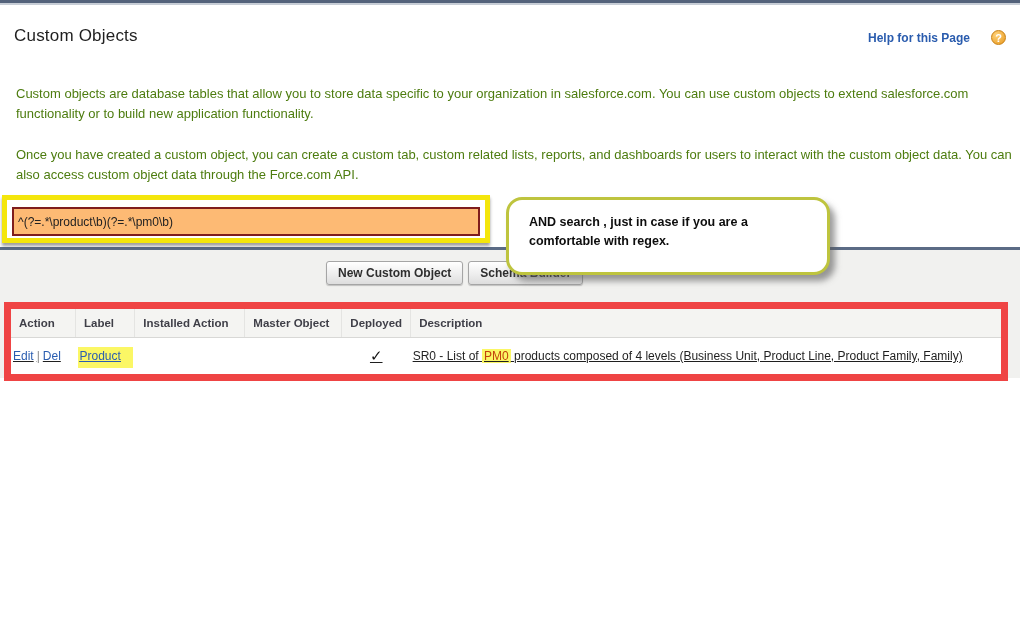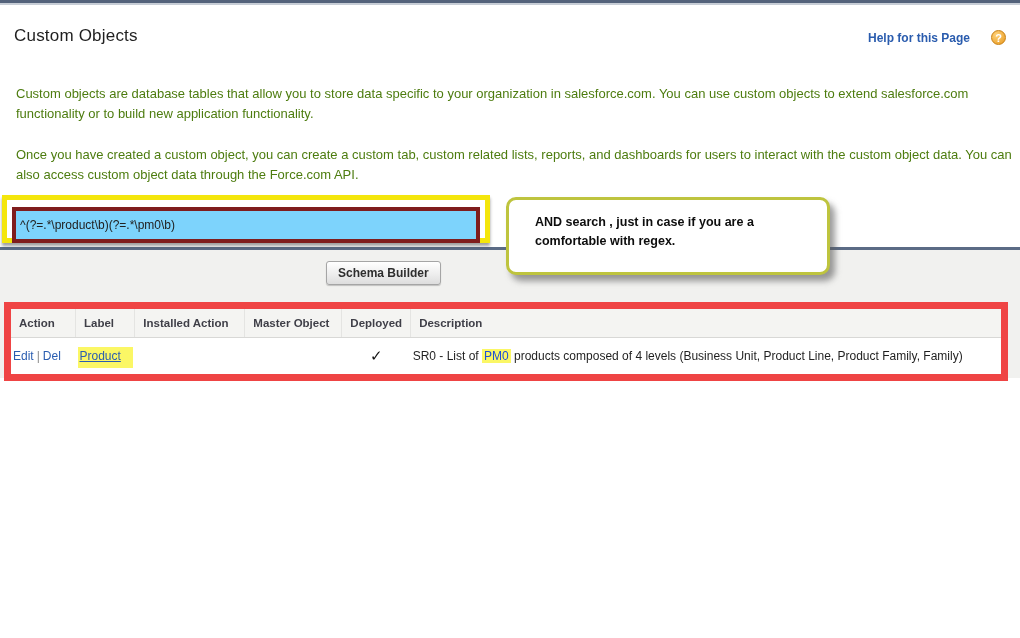--- a/index.html
+++ b/index.html
@@ -41,30 +41,30 @@
   }
   .para-1 { top: 84px; }
   .para-2 { top: 145px; }
 
   .search-highlight-box {
     position: absolute; top: 195px; left: 2px; width: 488px; height: 48px;
     border: 5px solid #f4e60c; background: #ffffff; z-index: 3;
     box-shadow: 0 3px 3px rgba(40,40,40,0.45);
   }
   .search-input {
-    position: absolute; top: 7px; left: 5px; width: 468px; height: 36px;
-    border: 4px solid #7f1d1d; font-size: 12px; padding: 0 4px; color: #222;
-    font-family: "Liberation Sans", sans-serif; outline: none; background:#7dd3fc;
+    position: absolute; top: 7px; left: 5px; width: 468px; height: 29px;
+    border: 2px solid #7f1d1d; font-size: 12px; padding: 0 4px; color: #222;
+    font-family: "Liberation Sans", sans-serif; outline: none; background:#fdba74;
   }
 
   .annotation-callout {
     position: absolute; top: 197px; left: 506px; width: 324px; min-height: 78px;
-    background: #ffffff; border: 3px solid #bec43e; border-radius: 10px;
+    background: #ffffff; border: 3px solid #bec43e; border-radius: 16px;
     box-shadow: 5px 6px 6px rgba(90,90,90,0.6);
-    z-index: 5; padding: 13px 14px 10px 26px;
+    z-index: 5; padding: 13px 14px 10px 20px;
     font-size: 12.5px; font-weight: bold; color: #0d0d0d; line-height: 1.55;
   }
 
   .section-rule {
     position: absolute; top: 247px; left: 0; width: 1020px; height: 3px;
     background: #5b6b85; z-index: 1;
   }
   .grey-band {
     position: absolute; top: 250px; left: 0; width: 1020px; height: 128px;
     background: #f1f1ef; z-index: 0;
@@ -93,30 +93,31 @@
     background: #f4f4f2;
     font-size: 11.5px; font-weight: bold; color: #3f3f48;
     text-align: left; padding: 8px 8px;
     border: 1px solid #e4e4e2; border-bottom: 1px solid #d8d8d6;
     white-space: nowrap;
   }
   .objects-table td {
     padding: 9px 2px; font-size: 12px; color: #1f1f1f;
     border-bottom: 1px solid #e4e4e2; vertical-align: middle;
     background: #ffffff;
+    text-decoration: underline;
   }
   .link { color: #2a5db0; text-decoration: none; cursor: pointer; }
   .action-sep { color: #8a8a8a; padding: 0 3px; }
   .product-link {
     color: #2a5db0; text-decoration: underline; cursor: pointer;
     background: #fbf765; padding: 2px 12px 5px 2px;
   }
   .deployed-cell { text-align: center; }
   .check-glyph { font-size: 15px; color: #111; }
-  .desc-hl { background: #fbf765; color: #1d4ed8; padding: 0 2px; }
+  .desc-hl { background: #fbf765; color: #c2410c; padding: 0 2px; }
 </style>
 </head>
 <body>
 
 <div class="topbar"></div>
 
 <h1 class="page-title">Custom Objects</h1>
 
 <a class="help-link">
   <span>Help for this Page</span>
@@ -131,20 +132,21 @@
 </div>
 
 <div class="annotation-callout">
   <span>AND search , just in case if you are a comfortable with regex.</span>
 </div>
 
 <div class="section-rule"></div>
 <div class="grey-band"></div>
 
 <div class="toolbar">
+  <button class="btn">New Custom Object</button>
   <button class="btn">Schema Builder</button>
 </div>
 
 <table class="objects-table">
   <colgroup>
     <col style="width:68px">
       <col style="width:53px">
       <col style="width:110px">
     <col style="width:97px">
       <col style="width:58px">

